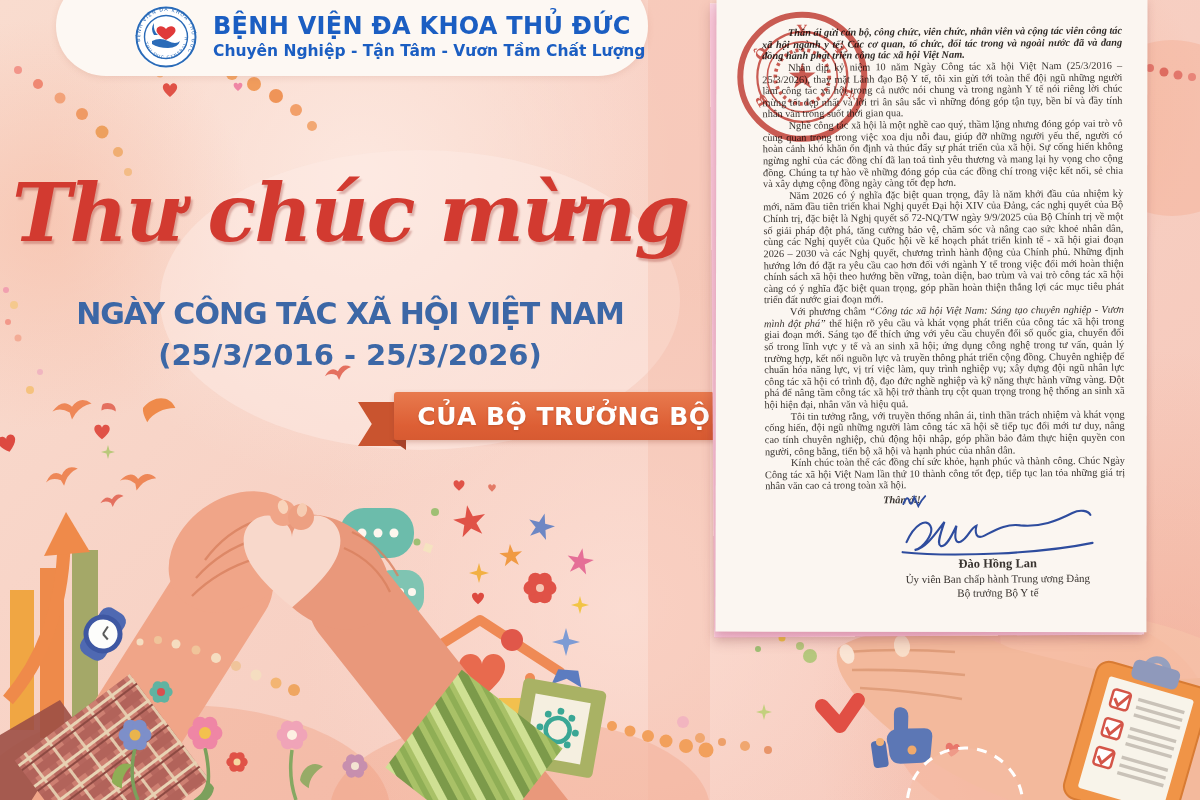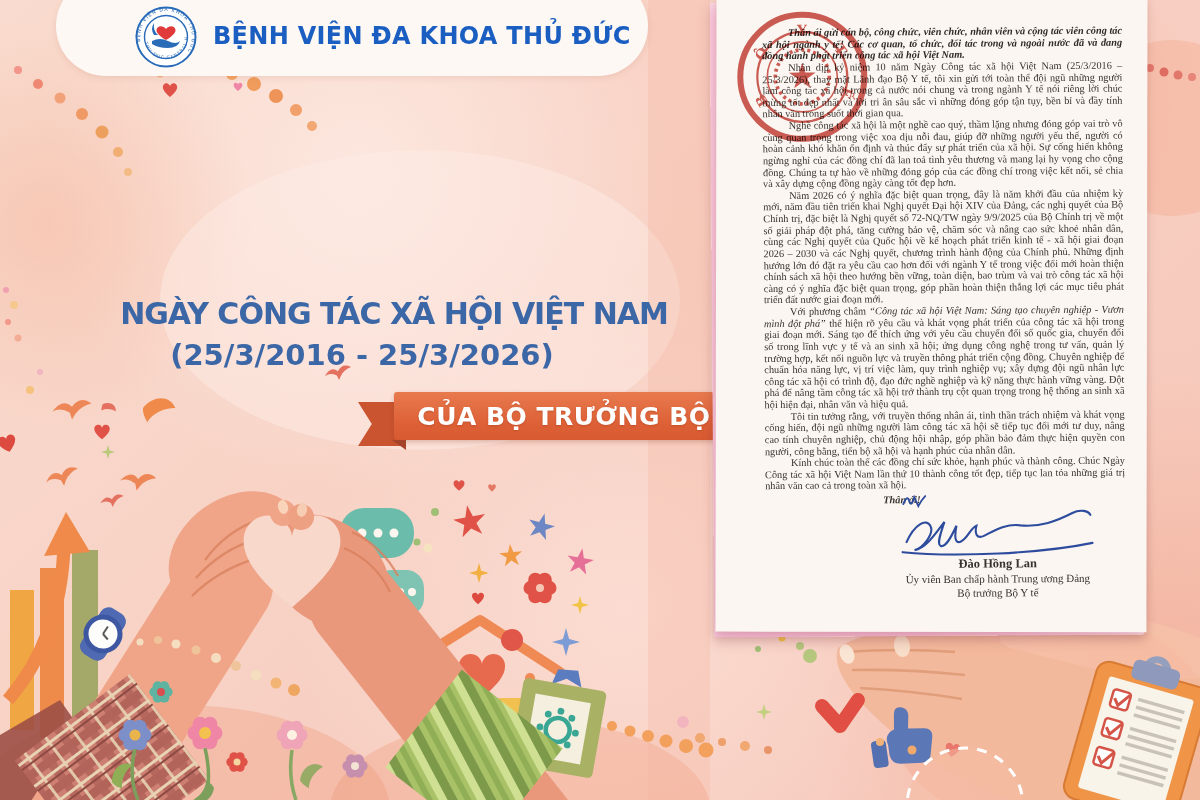--- a/index.html
+++ b/index.html
@@ -26,23 +26,23 @@
   .brand-tagline{font-size:15.5px;font-weight:bold;color:#1b5ec2;margin-top:3px;}
 
   
   .poster-title{position:absolute;left:0;top:112px;width:700px;text-align:center;z-index:2;
     font-family:"DejaVu Serif",serif;font-style:italic;font-weight:bold;font-size:80px;
     color:#d23a30;text-shadow:2px 3px 2px rgba(140,30,25,.28);letter-spacing:-2px;}
   .badge{position:absolute;left:50%;top:243px;transform:translateX(-59%);z-index:2;
     background:#4a72ab;color:#fff;font-weight:bold;font-size:27px;letter-spacing:.5px;
     padding:8px 18px 9px;border-radius:3px;box-shadow:0 2px 4px rgba(120,70,60,.25);}
   .event-name{position:absolute;left:0;top:296px;width:700px;text-align:center;z-index:2;
-    color:#3c67a6;font-weight:bold;font-size:30px;letter-spacing:-1px;padding-left:44px;}
+    color:#3c67a6;font-weight:bold;font-size:30px;letter-spacing:-1px;}
   .date-range{position:absolute;left:0;top:338px;width:700px;text-align:center;z-index:2;
-    color:#3c67a6;font-weight:bold;font-size:29px;padding-left:12px;}
+    color:#3c67a6;font-weight:bold;font-size:29px;}
   
   .ribbon{position:absolute;left:50%;top:392px;transform:translateX(-50%);width:412px;height:48px;z-index:2;}
   .ribbon .tail{position:absolute;top:10px;width:46px;height:44px;background:#c9542f;}
   .ribbon .tail.l{left:-36px;clip-path:polygon(0 0,100% 0,100% 100%,0 100%,30% 50%);}
   .ribbon .tail.r{right:-36px;clip-path:polygon(0 0,100% 0,100% 100%,70% 50%,0 100%);}
   .ribbon .fold{position:absolute;width:14px;height:10px;background:#a8432a;top:48px;}
   .ribbon .fold.l{left:-2px;clip-path:polygon(0 0,100% 0,100% 100%);}
   .ribbon .fold.r{right:-2px;clip-path:polygon(0 0,100% 0,0 100%);}
   .ribbon .band{position:absolute;inset:0;background:linear-gradient(180deg,#e87a4e,#dd5f35 70%,#d75a31);
     border-radius:3px;display:flex;align-items:center;justify-content:center;
@@ -383,23 +383,25 @@
         <textPath href="#logoArcB" startOffset="8%">THU DUC GENERAL HOSPITAL</textPath>
       </text>
       <g>
         <path d="M 32 24 C 29 20 23 20.5 22.5 25 C 22.2 28 26 31.5 32 35 C 38 31.5 41.8 28 41.5 25 C 41 20.5 35 20 32 24 Z" fill="#e03a3a"></path>
         <path d="M 18 36 Q 26 32 34 36 Q 42 40 46 36 Q 44 43 34 43 Q 24 43 18 39 Z" fill="#2a6bb8"></path>
         <path d="M 20 30 Q 16 24 20 18 Q 19 26 24 30 Z" fill="#2a6bb8"></path>
       </g>
     </svg>
     <div class="brand-text">
       <div class="brand-name">BỆNH VIỆN ĐA KHOA THỦ ĐỨC</div>
+      <div class="brand-tagline">Chuyên Nghiệp - Tận Tâm - Vươn Tầm Chất Lượng</div>
     </div>
   </header>
 
+  <h1 class="poster-title">Thư chúc mừng</h1>
   <div class="event-name">NGÀY CÔNG TÁC XÃ HỘI VIỆT NAM</div>
   <div class="date-range">(25/3/2016 - 25/3/2026)</div>
   <div class="ribbon">
     <span class="tail l"></span>
     <span class="tail r"></span>
     <span class="fold l"></span>
     <span class="fold r"></span>
     <span class="band">CỦA BỘ TRƯỞNG BỘ Y TẾ</span>
   </div>
 

